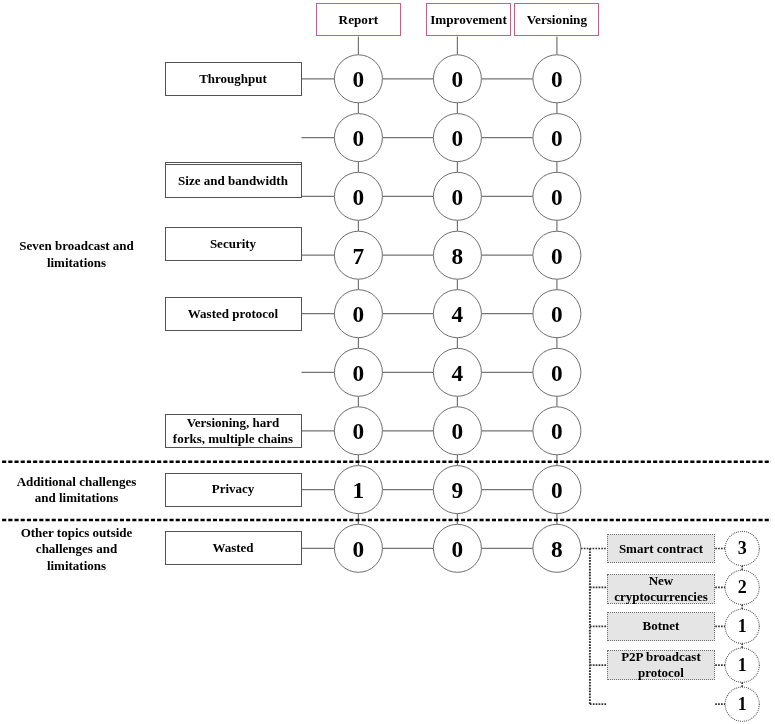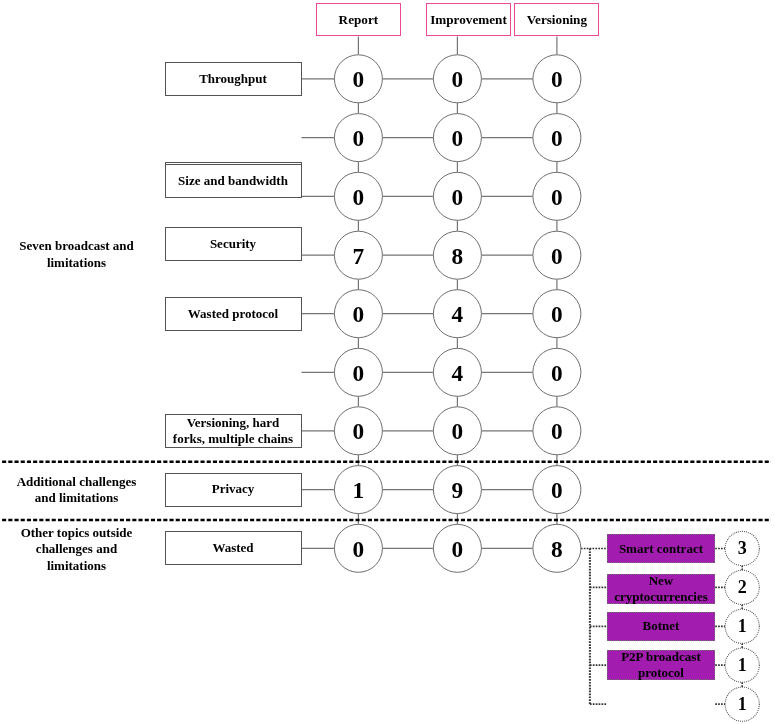--- a/index.html
+++ b/index.html
@@ -12,21 +12,21 @@
   #connector-network{position:absolute;left:0;top:0;width:775px;height:724px;}
   .grp-label{position:absolute;text-align:center;font-weight:bold;color:#000;
              font-size:13px;line-height:16.4px;white-space:pre-line;}
   .rowbox{position:absolute;border:1px solid #535353;background:#ffffff;
           display:flex;align-items:center;justify-content:center;
           text-align:center;font-weight:bold;color:#000;
           font-size:13px;line-height:16.2px;white-space:pre-line;}
   .colbox{position:absolute;border:1px solid #ec4899;background:#ffffff;
           display:flex;align-items:center;justify-content:center;
           text-align:center;font-weight:bold;color:#000;font-size:13.2px;}
-  .subbox{position:absolute;border:1px dotted #6f6f6f;background:#a21caf;
+  .subbox{position:absolute;border:1px dotted #6f6f6f;background:#e5e5e5;
           display:flex;align-items:center;justify-content:center;
           text-align:center;font-weight:bold;color:#000;
           font-size:13px;line-height:15.9px;white-space:pre-line;}
   .cirval{position:absolute;display:flex;align-items:center;justify-content:center;
           text-align:center;font-weight:bold;color:#000;font-size:23.3px;}
   .subval{position:absolute;display:flex;align-items:center;justify-content:center;
           text-align:center;font-weight:bold;color:#000;font-size:18px;}
 </style>
 </head>
 <body>

